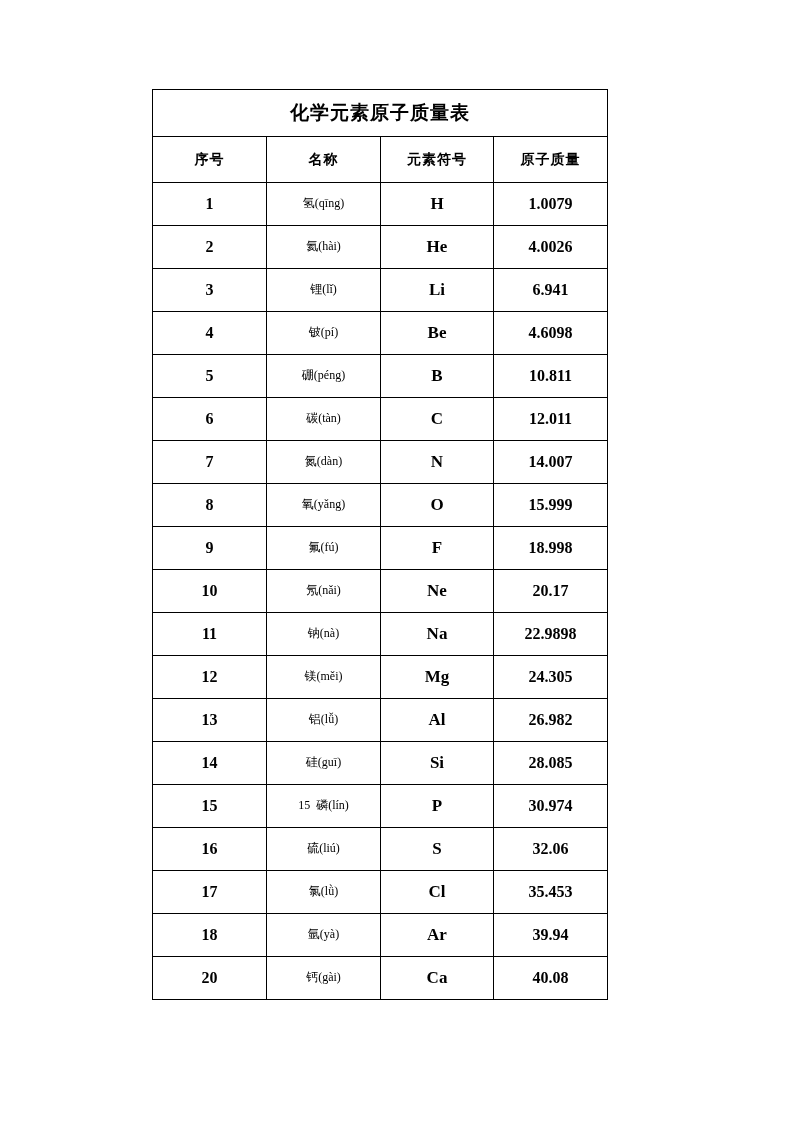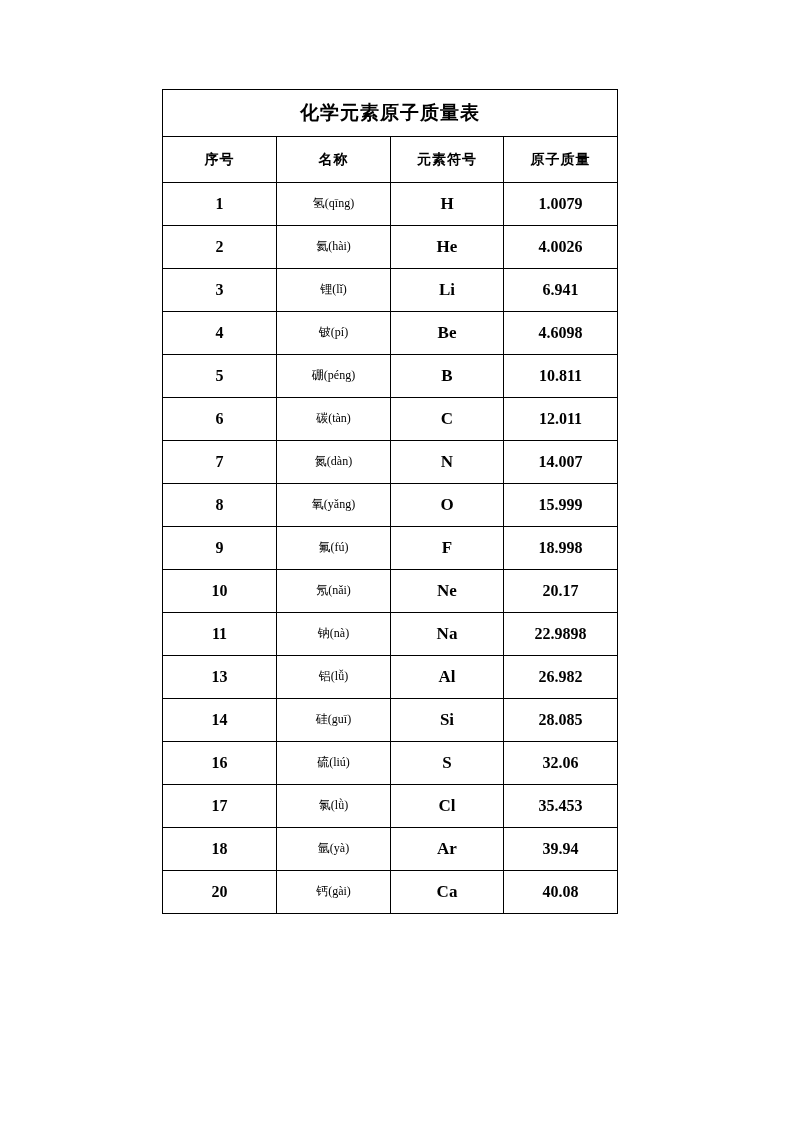--- a/index.html
+++ b/index.html
@@ -21,21 +21,21 @@
   
   #page {
     position: absolute;
     inset: 0;
     background: #ffffff;
   }
 
   
   #mass-table {
     position: absolute;
-    left: 162px;
+    left: 152px;
     top: 89px;
     width: 455px;
     border-collapse: collapse;
     table-layout: fixed;
     background: #ffffff;
   }
   #mass-table td,
   #mass-table th {
     border: 1px solid #000000;
     padding: 0;
@@ -180,32 +180,44 @@
           <td class="cell-symbol">Ne</td>
           <td class="cell-mass">20.17</td>
         </tr>
         <tr class="data-row">
           <td class="cell-index">11</td>
           <td class="cell-name">钠(nà)</td>
           <td class="cell-symbol">Na</td>
           <td class="cell-mass">22.9898</td>
         </tr>
         <tr class="data-row">
+          <td class="cell-index">12</td>
+          <td class="cell-name">镁(měi)</td>
+          <td class="cell-symbol">Mg</td>
+          <td class="cell-mass">24.305</td>
+        </tr>
+        <tr class="data-row">
           <td class="cell-index">13</td>
           <td class="cell-name">铝(lǚ)</td>
           <td class="cell-symbol">Al</td>
           <td class="cell-mass">26.982</td>
         </tr>
         <tr class="data-row">
           <td class="cell-index">14</td>
           <td class="cell-name">硅(guī)</td>
           <td class="cell-symbol">Si</td>
           <td class="cell-mass">28.085</td>
         </tr>
         <tr class="data-row">
+          <td class="cell-index">15</td>
+          <td class="cell-name">15  磷(lín)</td>
+          <td class="cell-symbol">P</td>
+          <td class="cell-mass">30.974</td>
+        </tr>
+        <tr class="data-row">
           <td class="cell-index">16</td>
           <td class="cell-name">硫(liú)</td>
           <td class="cell-symbol">S</td>
           <td class="cell-mass">32.06</td>
         </tr>
         <tr class="data-row">
           <td class="cell-index">17</td>
           <td class="cell-name">氯(lǜ)</td>
           <td class="cell-symbol">Cl</td>
           <td class="cell-mass">35.453</td>

